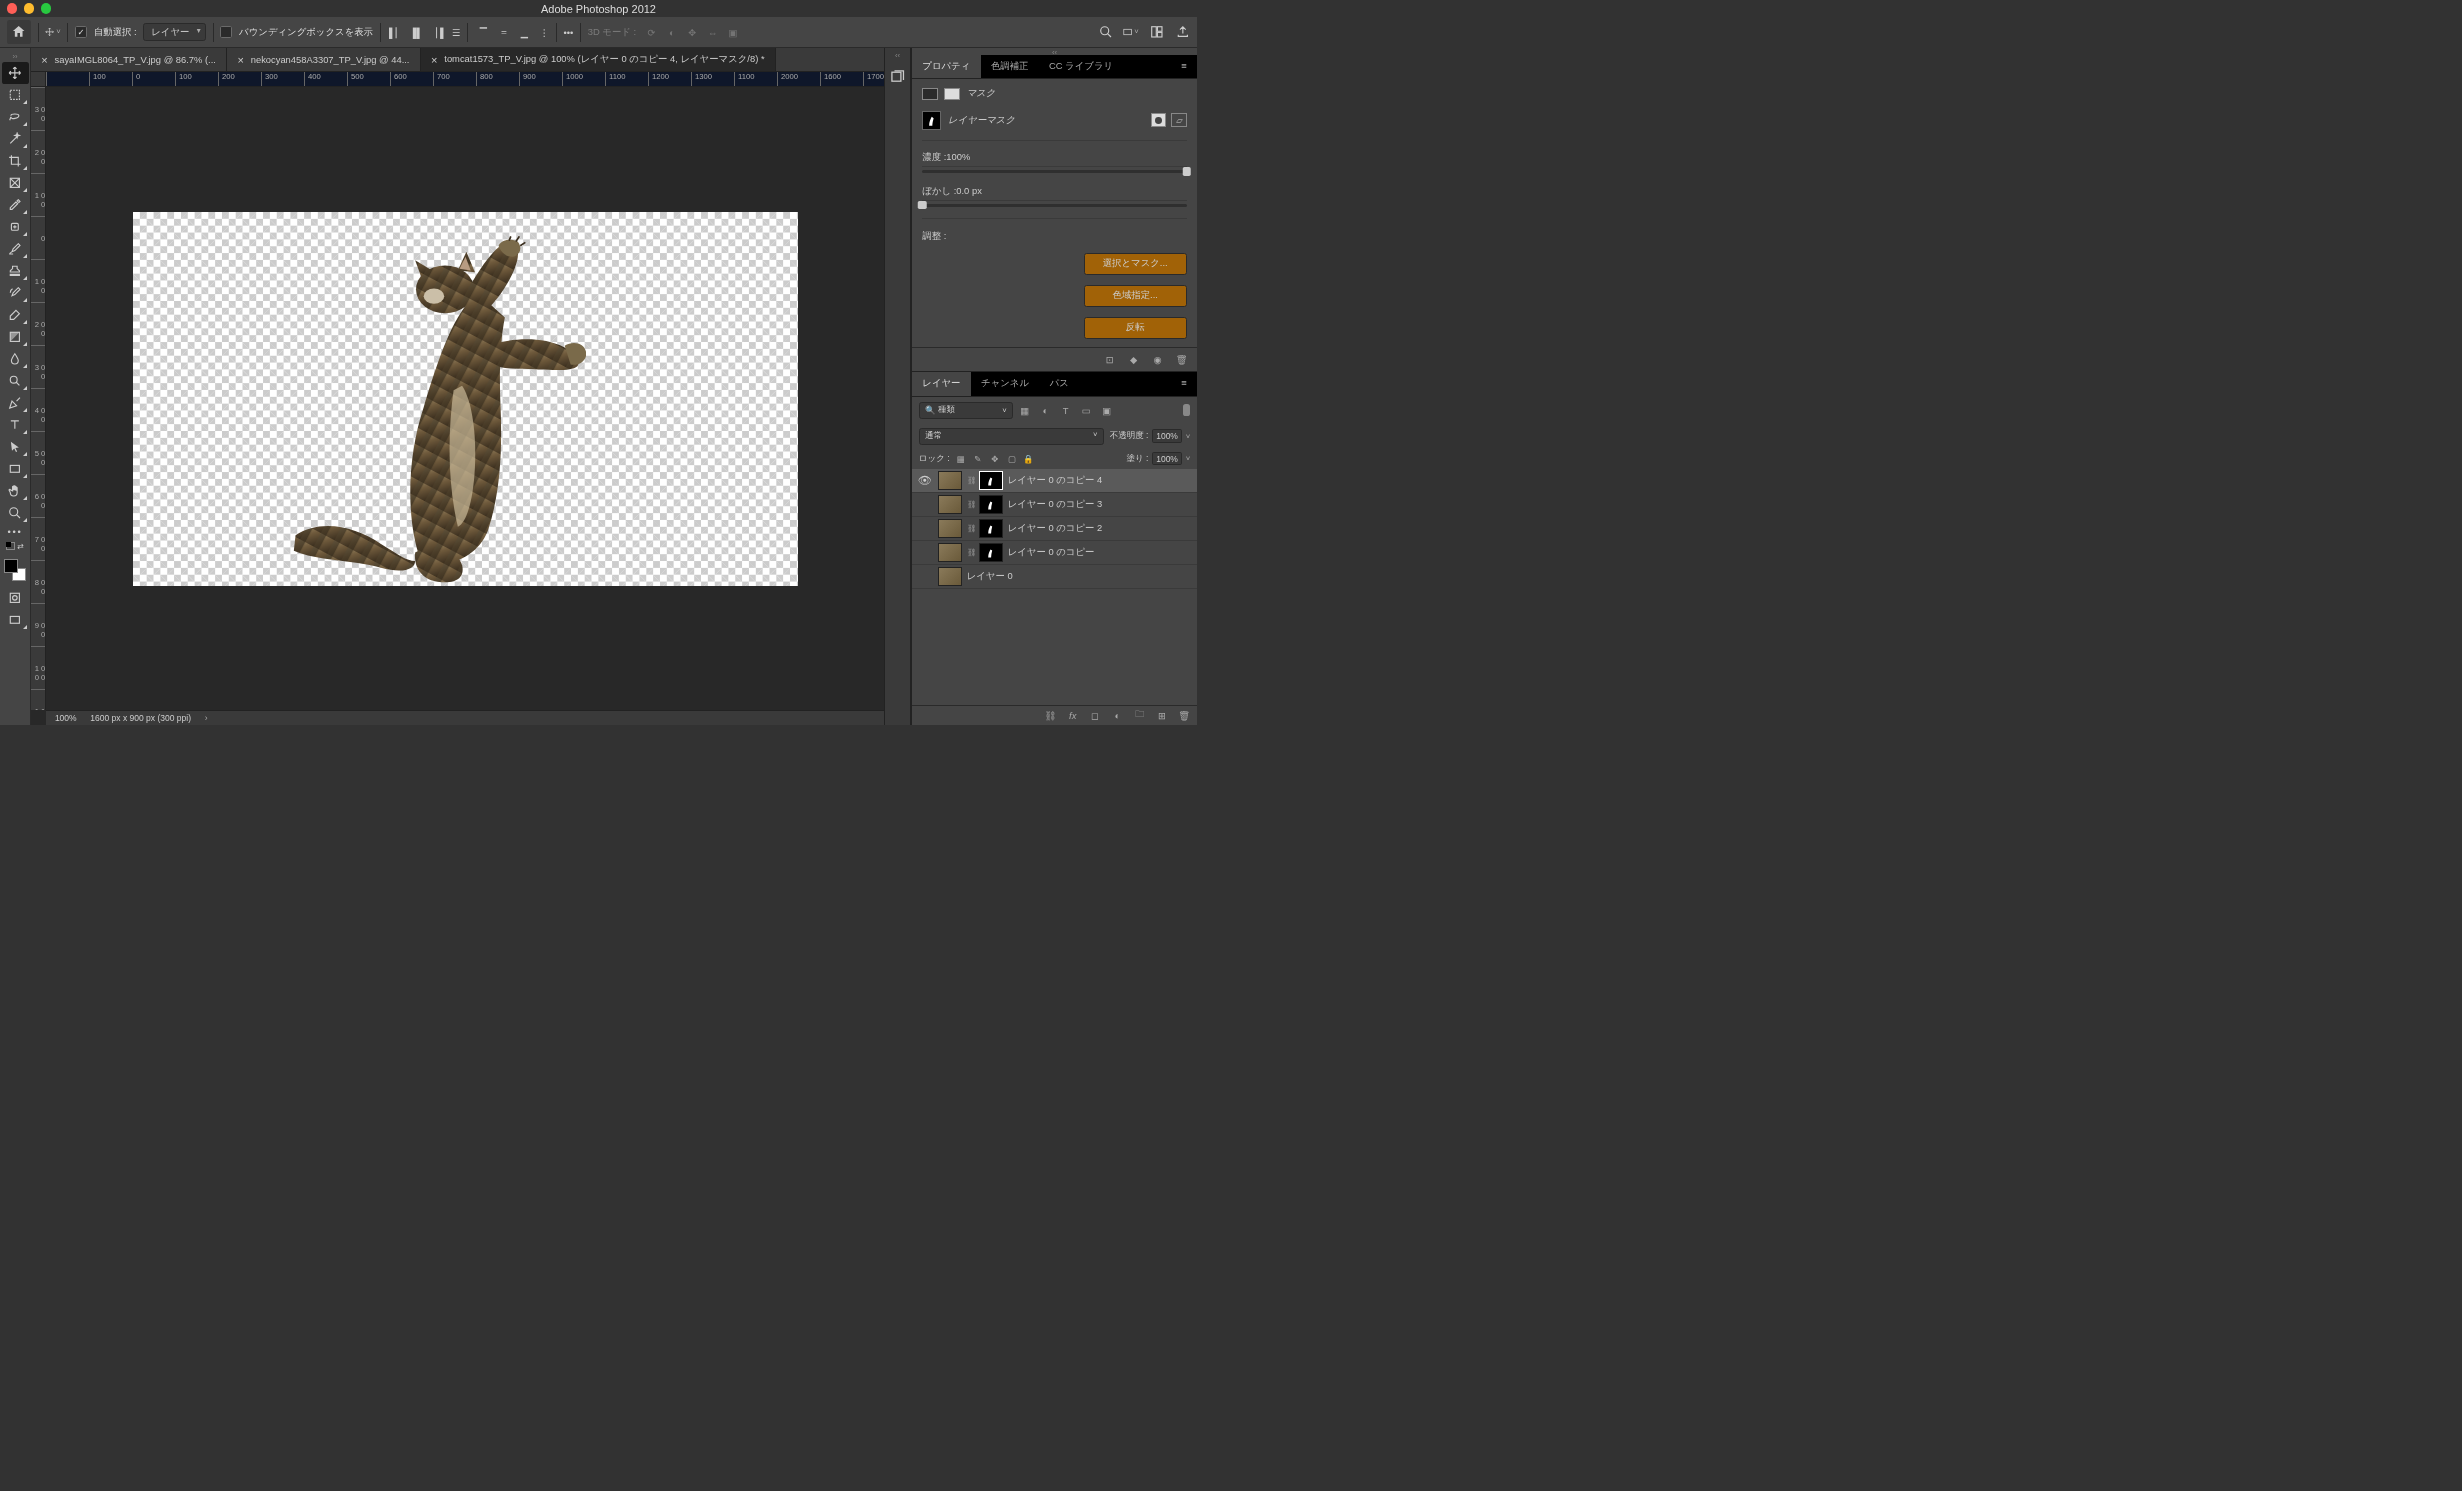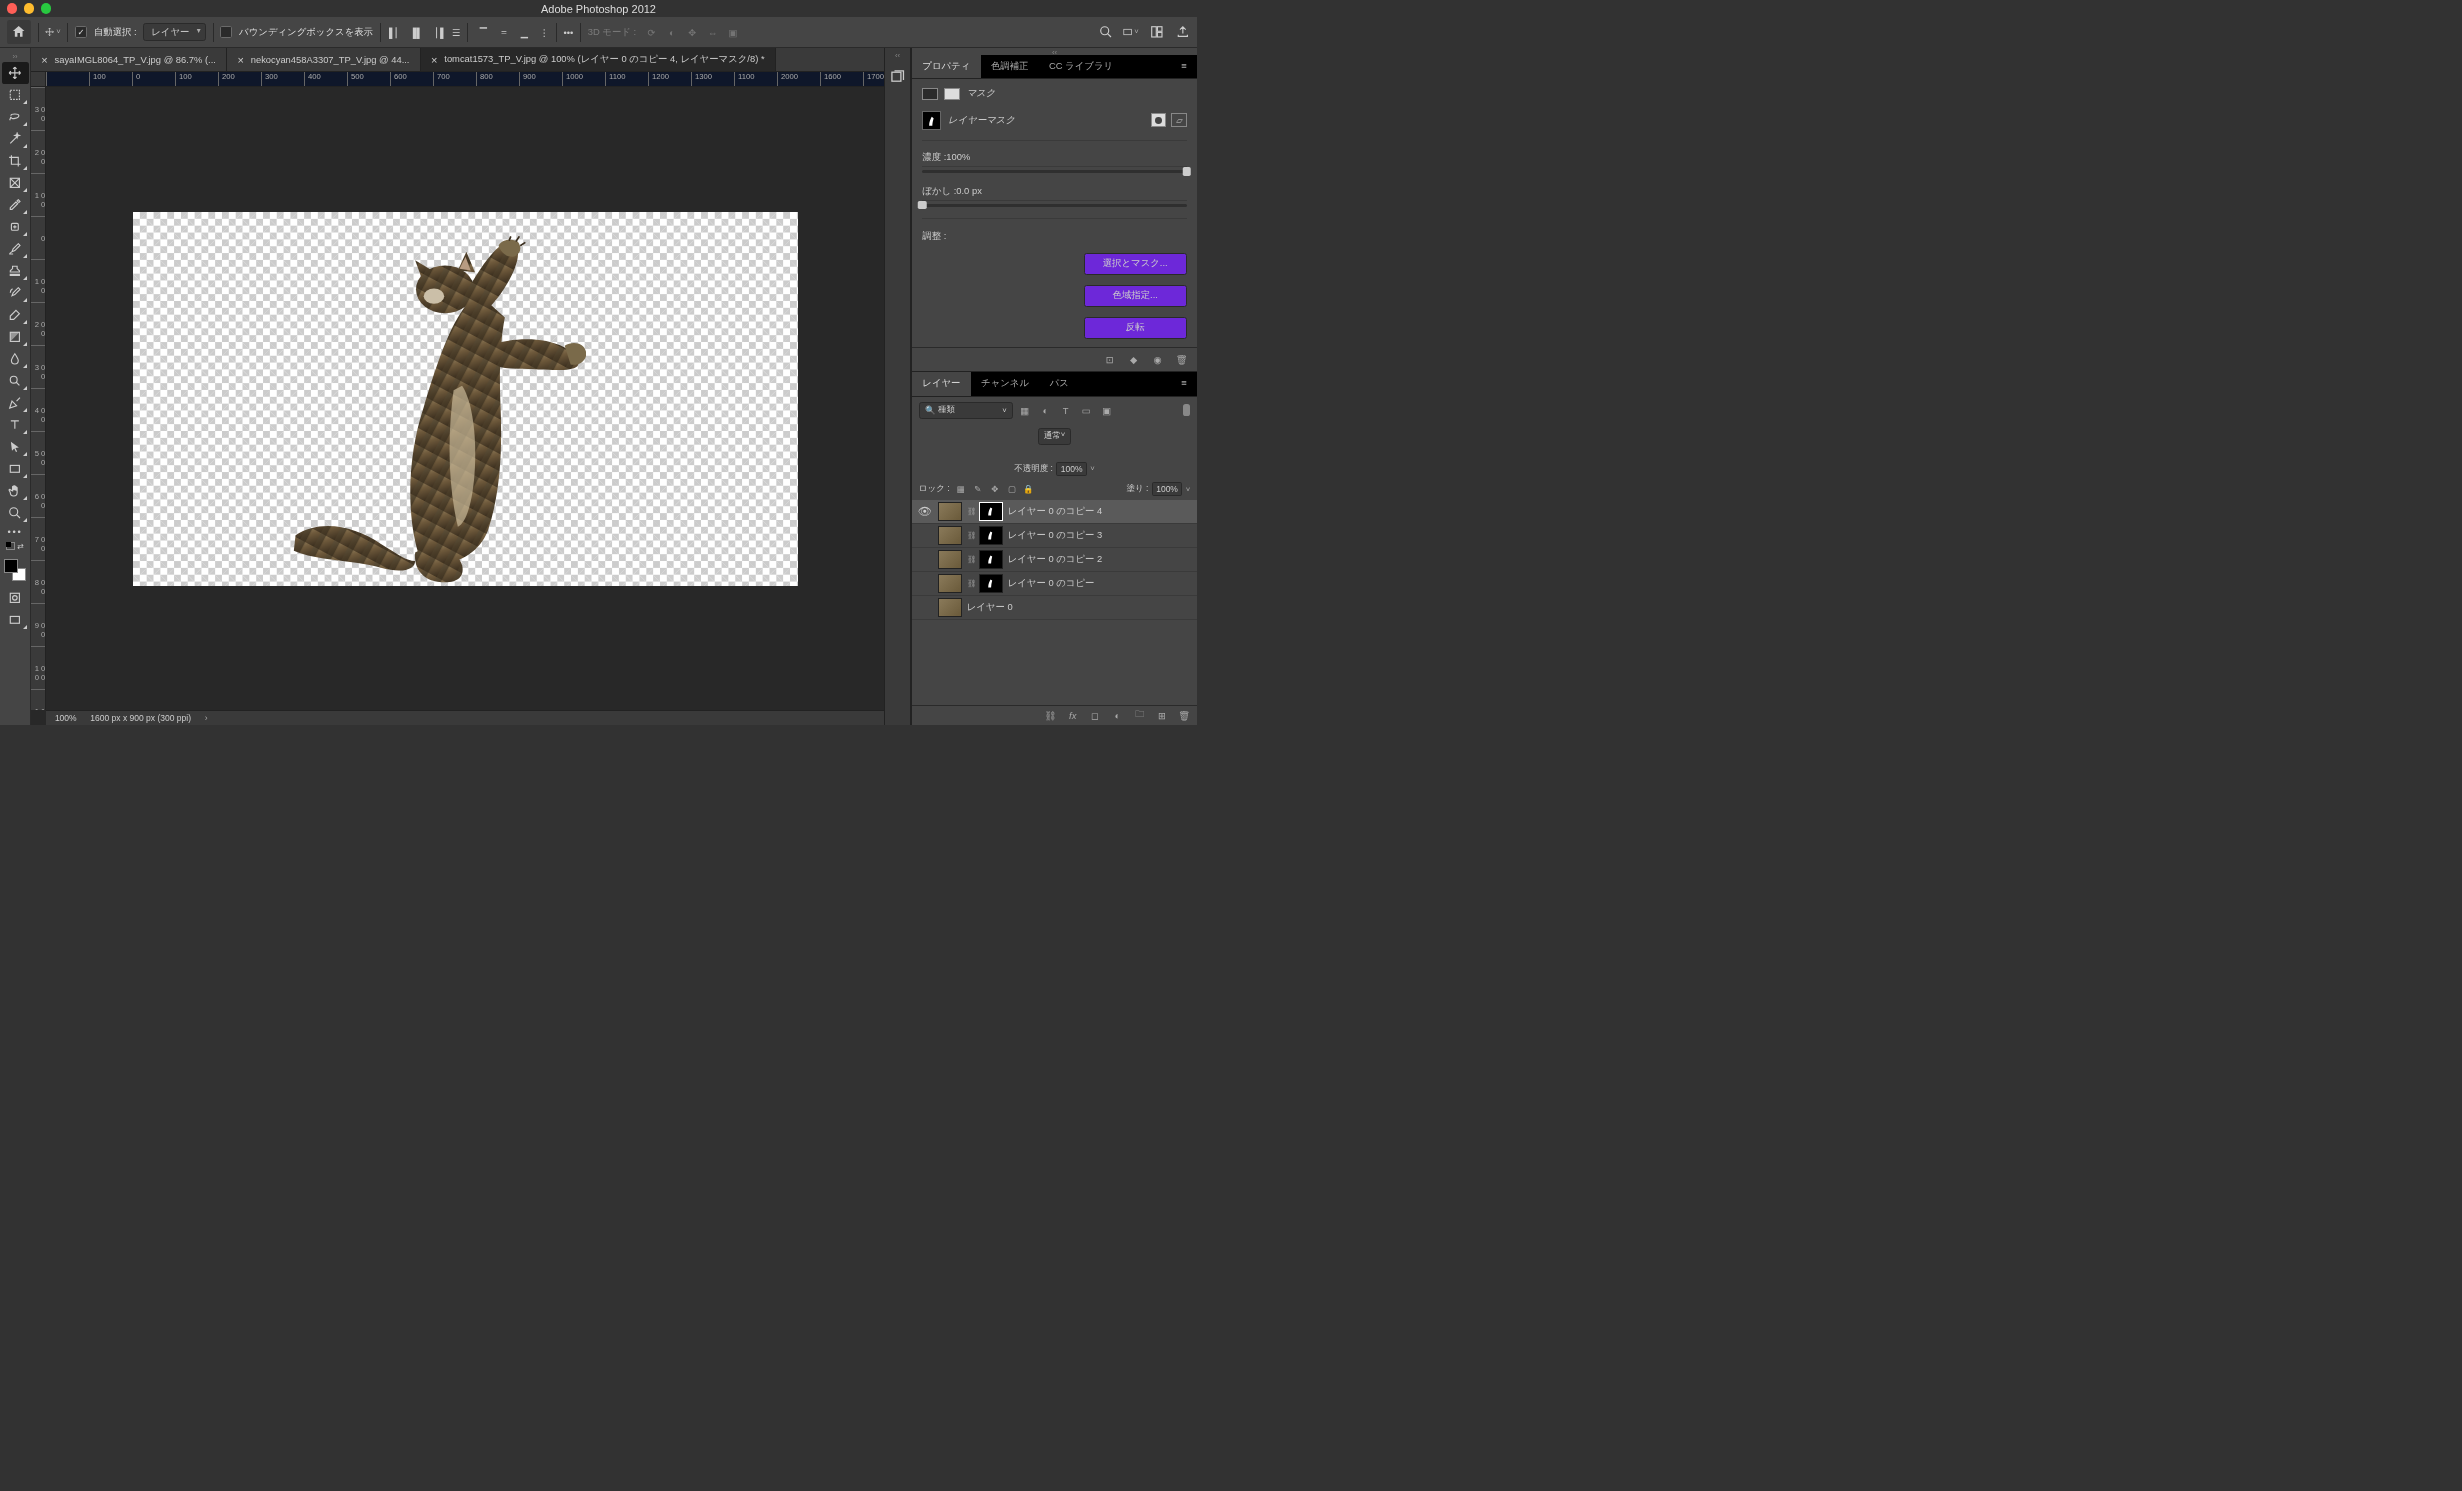--- a/index.html
+++ b/index.html
@@ -89,31 +89,31 @@
 .props { flex: 0 0 auto; }
 .props-body { padding: 8.5px 10.3px; display: flex; flex-direction: column; gap: 10.3px; }
 .props-row { display: flex; align-items: center; gap: 6.8px; font-style: italic; }
 .mask-thumb { width: 19px; height: 19px; background: #000; border: 0.9px solid #666; display: flex; align-items: center; justify-content: center; }
 .prop-group { display: flex; flex-direction: column; gap: 1.7px; }
 .prop-line { display: flex; font-size: 9.4px; }
 .slider { height: 8.5px; position: relative; border-top: 0.9px solid #3a3a3a; }
 .slider .track { position: absolute; top: 3.4px; left: 0; right: 0; height: 2.6px; background: #2f2f2f; border-radius: 1.7px; }
 .slider .thumb { position: absolute; top: 0; width: 8.5px; height: 8.5px; background: #ccc; border-radius: 1.7px; transform: translateX(-50%); }
 .btn-row { display: flex; justify-content: flex-end; }
-.pill-btn { background: #6d28d9; border: 0.9px solid #2a2a2a; padding: 3.4px 15.4px; border-radius: 2.6px; font-size: 9.4px; min-width: 103px; text-align: center; }
+.pill-btn { background: #a16207; border: 0.9px solid #2a2a2a; padding: 3.4px 15.4px; border-radius: 2.6px; font-size: 9.4px; min-width: 103px; text-align: center; }
 .props-footer { height: 24px; border-top: 0.9px solid #2a2a2a; display: flex; justify-content: flex-end; align-items: center; gap: 10.3px; padding: 0 8.5px; }
 .pf-icon { width: 13.7px; height: 13.7px; color: #aaa; display: flex; align-items: center; justify-content: center; }
 
 
 .layers { flex: 1; display: flex; flex-direction: column; border-top: 0.9px solid #222; min-height: 0; }
 .layers-filter { padding: 5.1px 6.8px; display: flex; align-items: center; gap: 5.1px; }
 .filter-select { flex: 0 0 auto; background: #3a3a3a; border: 0.9px solid #2a2a2a; padding: 1.7px 5.1px; border-radius: 2.6px; font-size: 8.5px; display: flex; align-items: center; gap: 3.4px; width: 94px; justify-content: space-between; }
 .filter-icons { display: flex; gap: 6.8px; }
 .fi { width: 13.7px; height: 13.7px; color: #aaa; display: flex; align-items: center; justify-content: center; font-size: 9.4px; }
-.layers-row2 { padding: 3.4px 6.8px; display: flex; align-items: center; gap: 17px; flex-direction: column; }
+.layers-row2 { padding: 3.4px 6.8px; display: flex; align-items: center; gap: 6px; }
 .blend-select { background: #3a3a3a; border: 0.9px solid #2a2a2a; padding: 1.7px 5.1px; border-radius: 2.6px; font-size: 8.5px; flex: 1; display: flex; justify-content: space-between; }
 .opacity-box { display: flex; align-items: center; gap: 3.4px; font-size: 8.5px; }
 .opacity-val { background: #3a3a3a; border: 0.9px solid #2a2a2a; padding: 0.9px 3.4px; border-radius: 1.7px; }
 .layers-row3 { padding: 3.4px 6.8px; display: flex; align-items: center; gap: 5.1px; font-size: 8.5px; }
 .lock-icons { display: flex; gap: 5.1px; }
 .lock-icons span { width: 12px; height: 12px; display: flex; align-items: center; justify-content: center; color: #aaa; }
 .layer-list { flex: 1; overflow: auto; }
 .layer-item { display: flex; align-items: center; height: 24px; padding: 0 5.1px; gap: 5.1px; border-bottom: 0.9px solid #3a3a3a; font-size: 9.4px; }
 .layer-item.selected { background: #5a5a5a; }
 .eye { width: 15.4px; text-align: center; font-size: 11px; }

